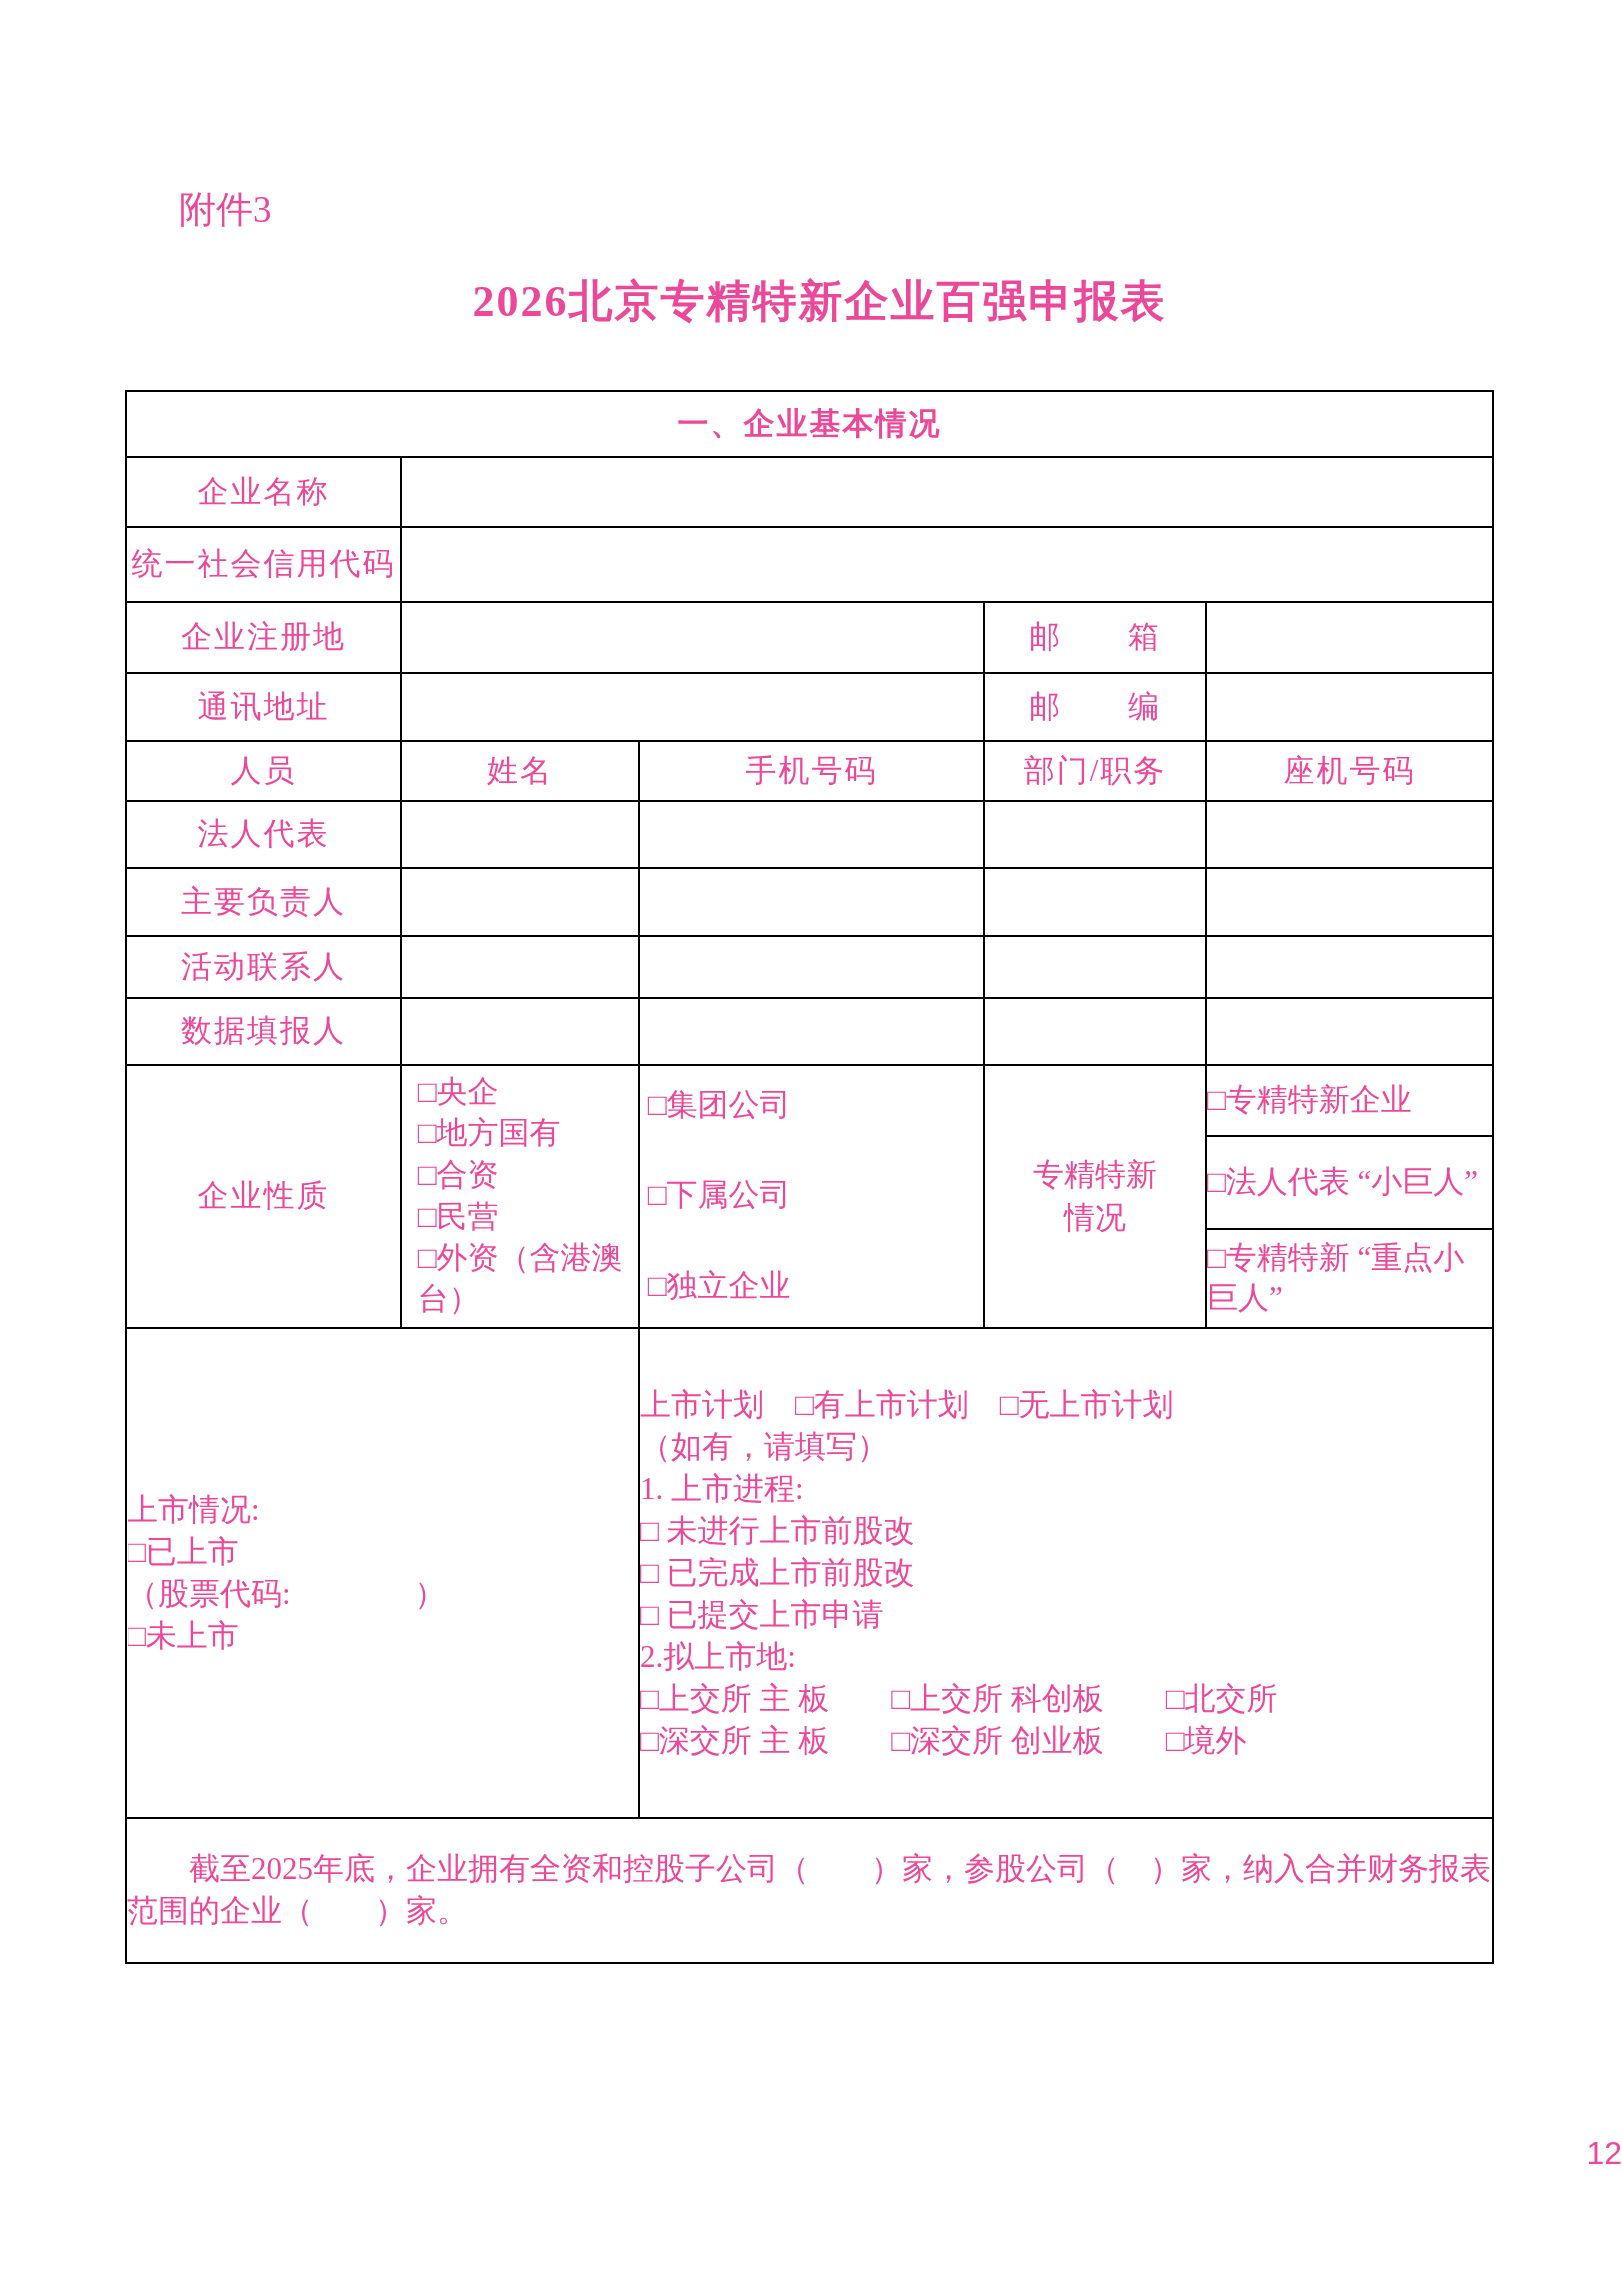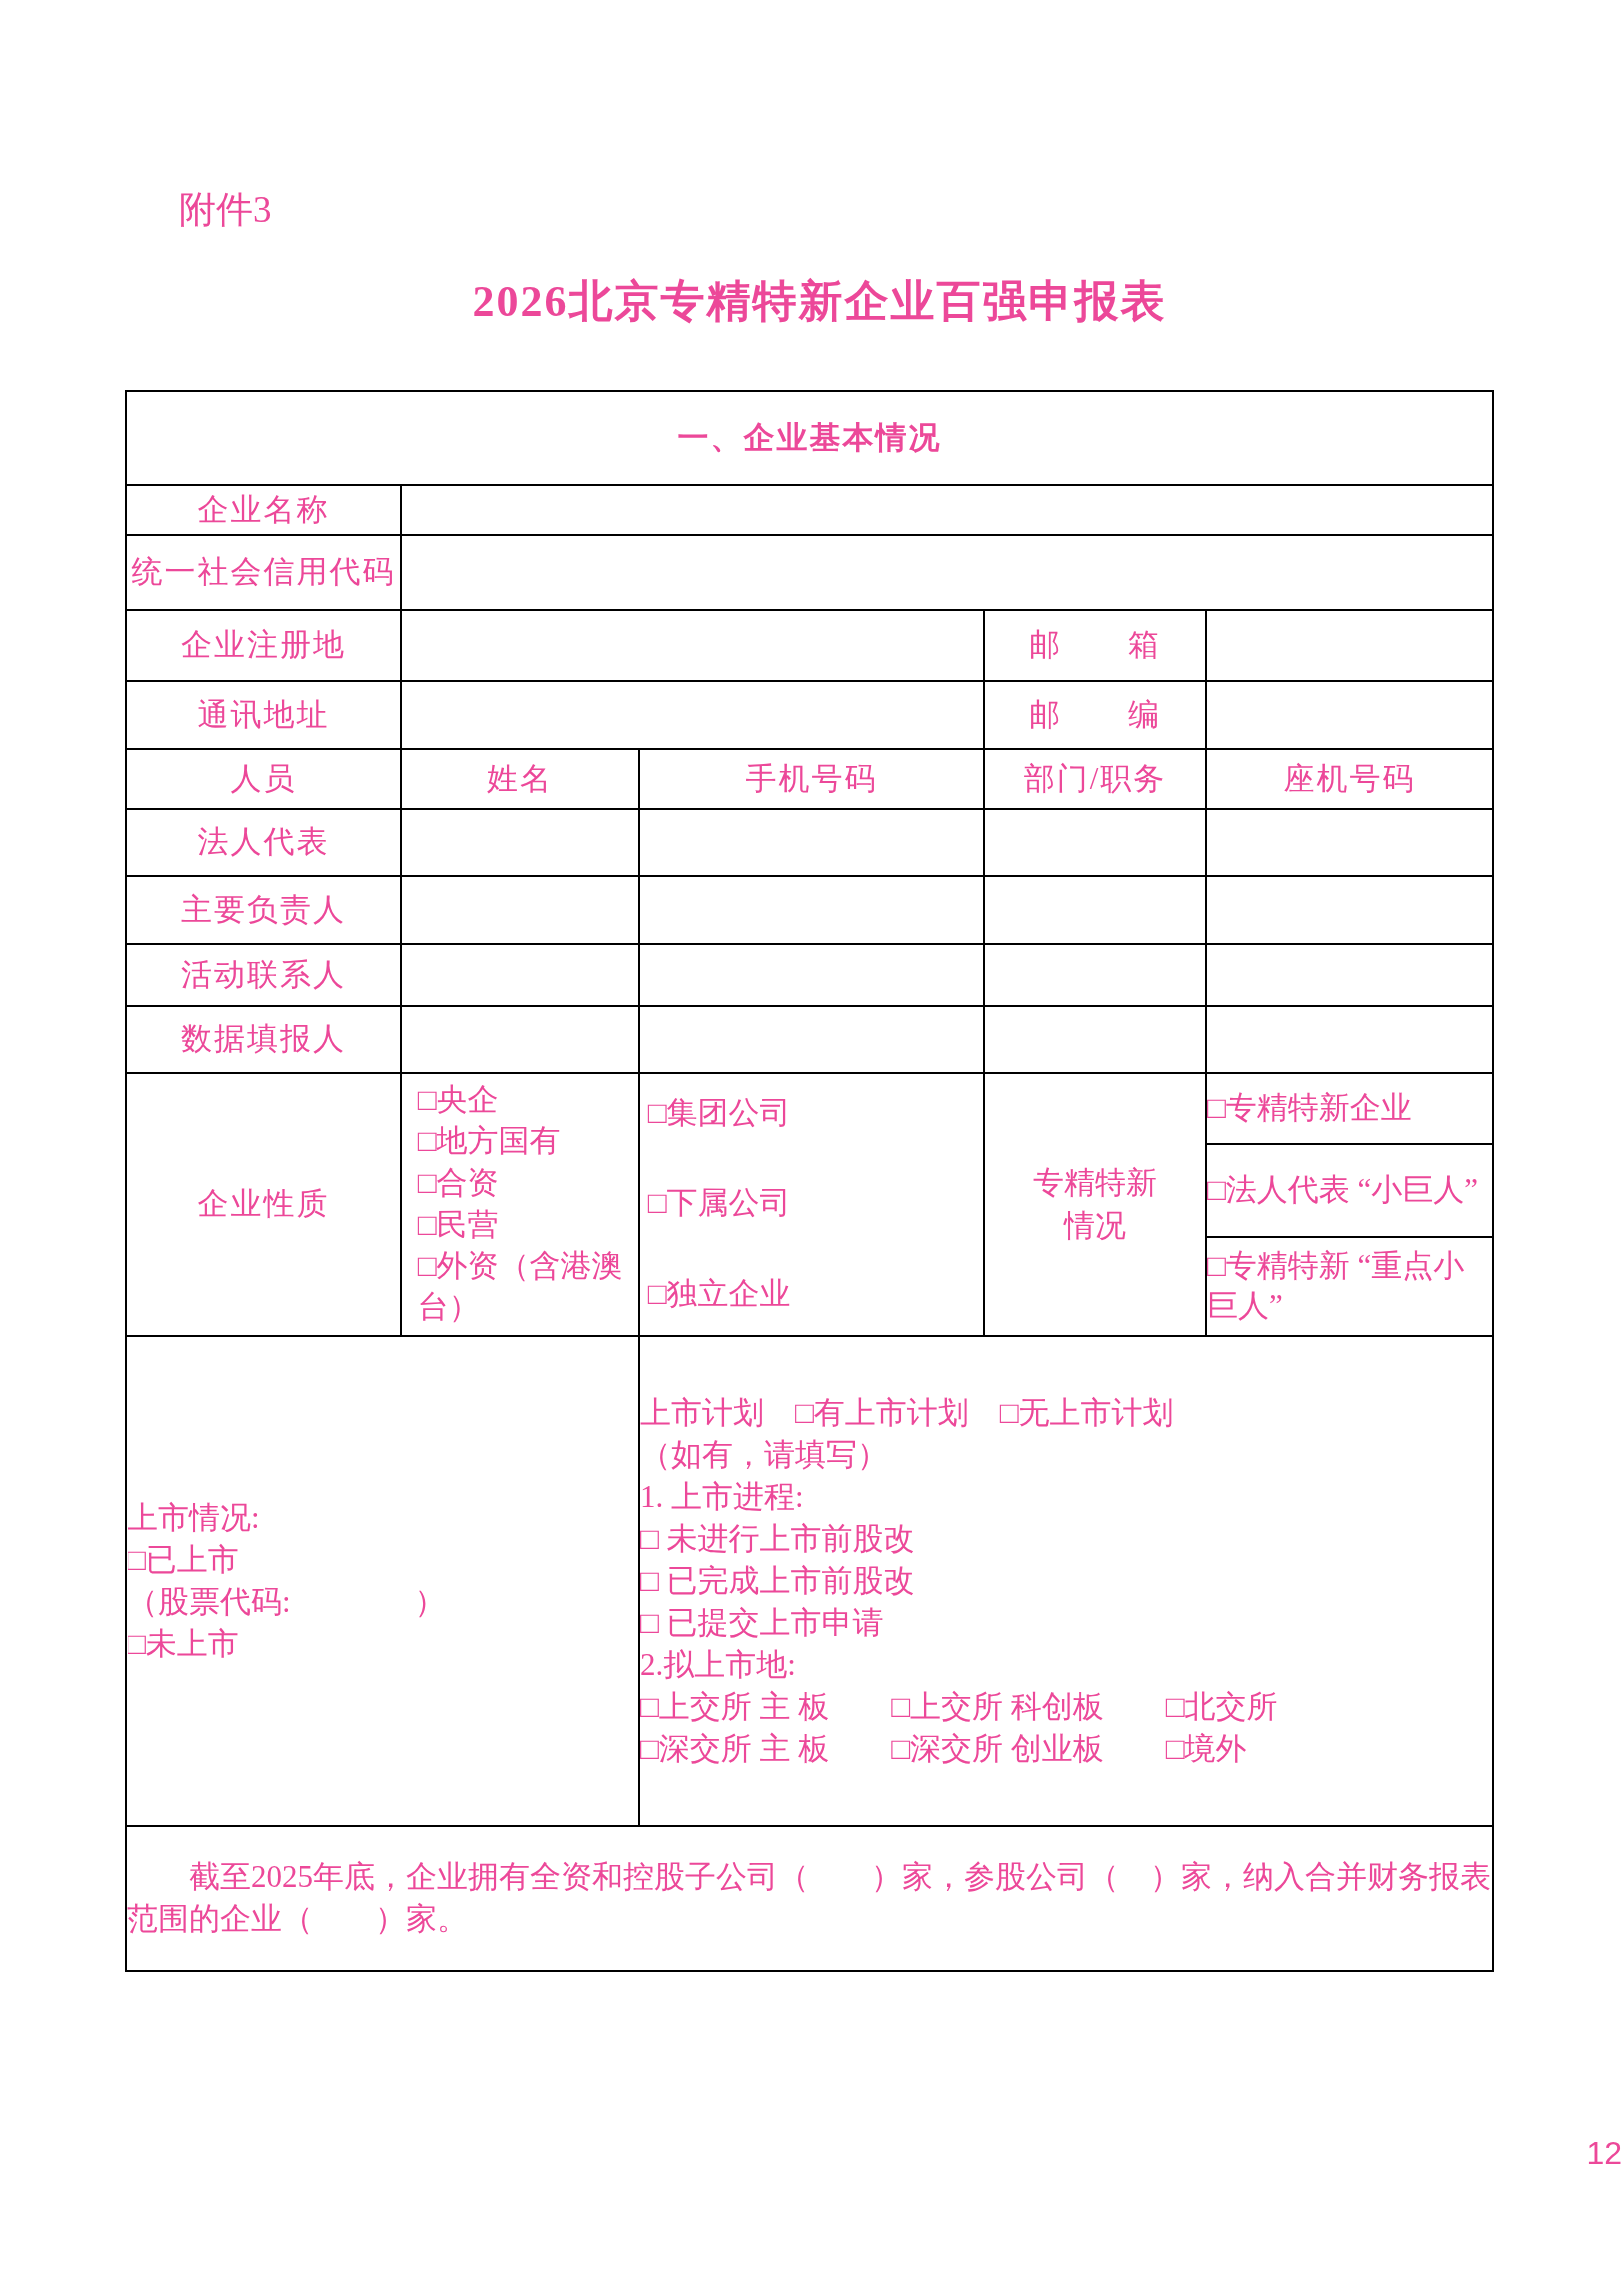--- a/index.html
+++ b/index.html
@@ -111,25 +111,25 @@
   <table class="form">
     <colgroup>
       <col style="width:275px">
       <col style="width:238px">
       <col style="width:345px">
       <col style="width:222px">
       <col style="width:287px">
     </colgroup>
     <tbody>
 
-      <tr style="height:94px" class="sep">
+      <tr style="height:66px" class="sep">
         <td colspan="5" class="section-cell">一、企业基本情况</td>
       </tr>
 
-      <tr style="height:50px">
+      <tr style="height:70px">
         <td class="label-c">企业名称</td>
         <td colspan="4"></td>
       </tr>
 
       <tr style="height:75px">
         <td class="label-c">统一社会信用代码</td>
         <td colspan="4"></td>
       </tr>
 
       <tr style="height:71px">

